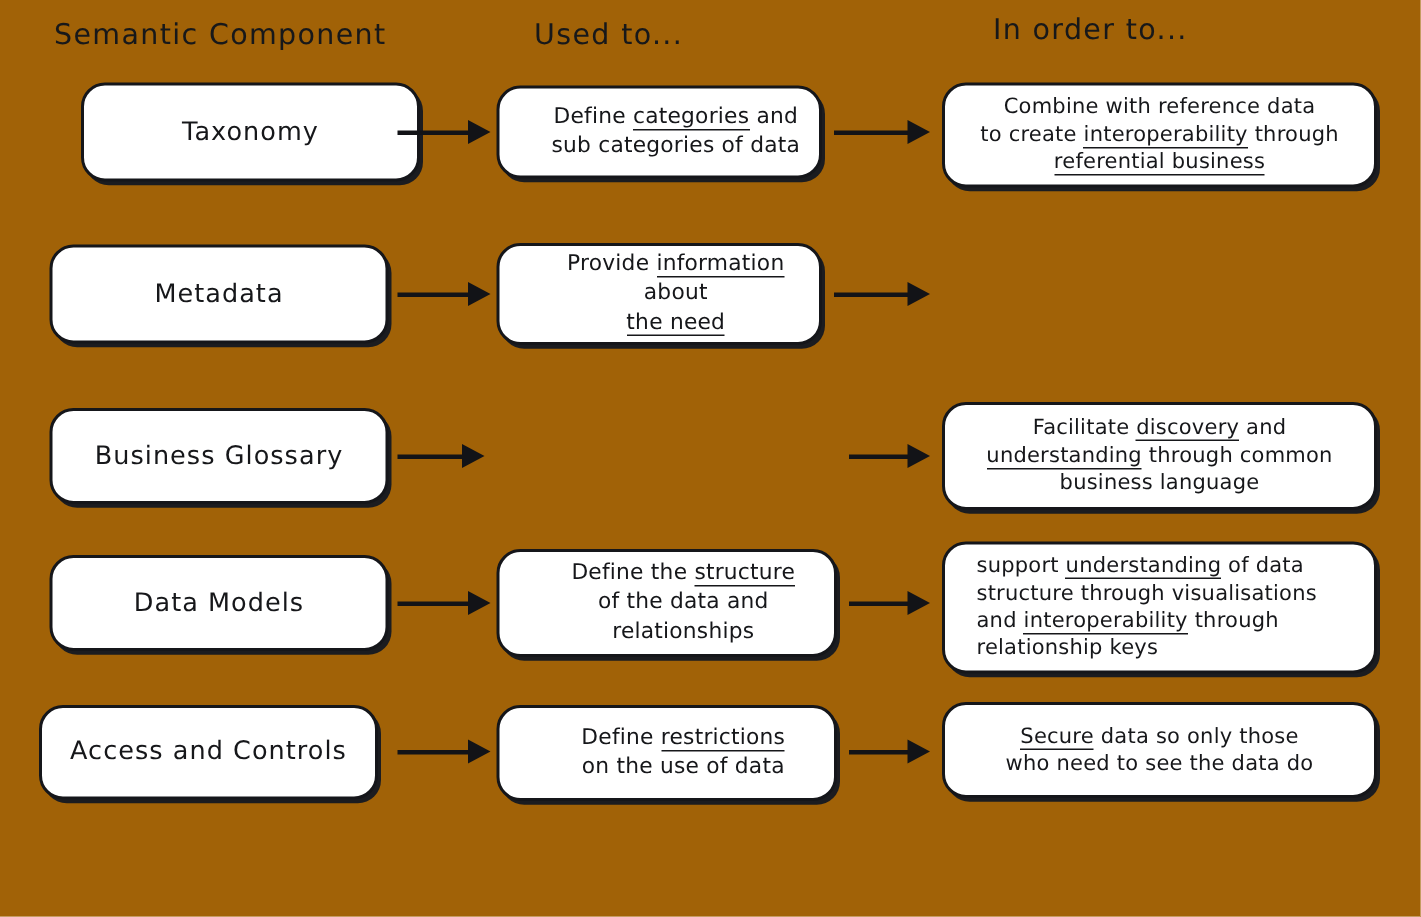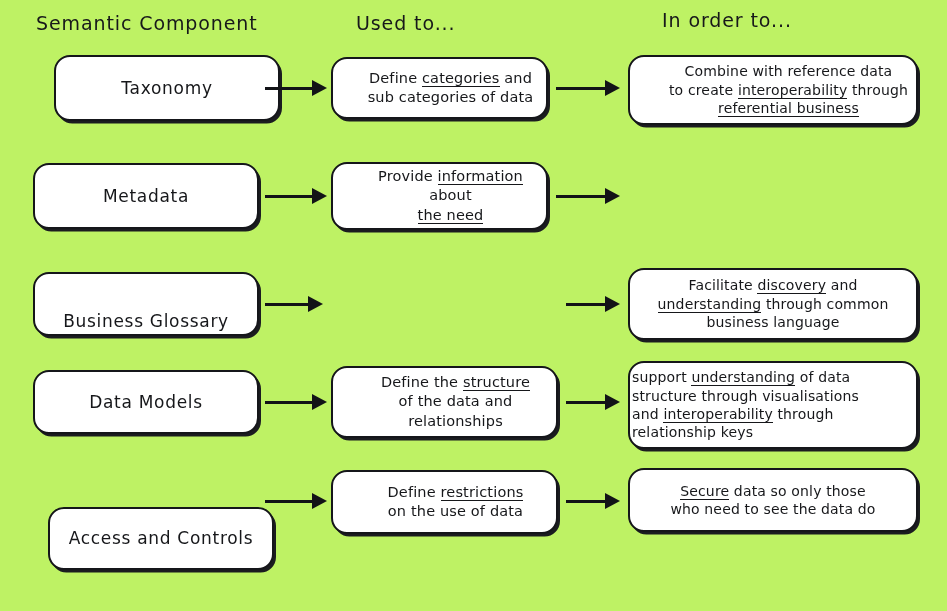--- a/index.html
+++ b/index.html
@@ -13,21 +13,21 @@
     position: relative;
     overflow: hidden;
     font-family: "DejaVu Sans", sans-serif;
     color: #121212;
   }
 
   
   .canvas {
     position: absolute;
     inset: 0;
-    background: #bef264;
+    background: #a16207;
   }
 
   
   .col-head {
     position: absolute;
     font-family: "DejaVu Sans", sans-serif;
     font-size: 19px;
     letter-spacing: 0.9px;
     color: #17181a;
     white-space: nowrap;
@@ -56,21 +56,21 @@
     text-align: center;
     letter-spacing: 0.15px;
   }
   .box.label .txt {
     font-size: 17px;
     letter-spacing: 0.7px;
   }
   .box.mid .txt   { font-size: 14.5px; margin-left: 22px; }
   .box.right .txt { font-size: 14px; }
   .box.leftalign { justify-content: flex-start; }
-  .box.leftalign .txt { text-align: left; padding-left: 2px; }
+  .box.leftalign .txt { text-align: left; padding-left: 21px; }
 
   u.ul {
     text-decoration: none;
     border-bottom: 1.8px solid #16171a;
     padding-bottom: 0px;
   }
 
   
   .arrow {
     position: absolute;
@@ -162,21 +162,21 @@
   </div>
   <div class="box mid" style="left:331px; top:57px; width:217px; height:62px;">
     <div class="txt">
       Define <u class="ul">categories</u> and<br>sub categories of data
     </div>
   </div>
   <div class="arrow" style="left:556px; top:79px; width:64px;">
     <div class="shaft"></div>
       <div class="head"></div>
   </div>
-  <div class="box right" style="left:628px; top:55px; width:290px; height:70px;justify-content:flex-end;">
+  <div class="box right" style="left:628px; top:55px; width:290px; height:70px;">
     <div class="txt">
       Combine with reference data<br>to create <u class="ul">interoperability</u> through<br><u class="ul">referential business</u>
     </div>
   </div>
 
   <div class="box label" style="left:33px; top:163px; width:226px; height:66px;">
     <div class="txt">Metadata</div>
   </div>
   <div class="arrow" style="left:265px; top:187px; width:62px;">
     <div class="shaft"></div>
@@ -185,21 +185,21 @@
   <div class="box mid" style="left:331px; top:162px; width:217px; height:68px;">
     <div class="txt">
       Provide <u class="ul">information</u> about<br><u class="ul">the need</u>
     </div>
   </div>
   <div class="arrow" style="left:556px; top:187px; width:64px;">
     <div class="shaft"></div>
       <div class="head"></div>
   </div>
 
-  <div class="box label" style="left:33px; top:272px; width:226px; height:64px;align-items:flex-end;">
+  <div class="box label" style="left:33px; top:272px; width:226px; height:64px;">
     <div class="txt">Business Glossary</div>
   </div>
   <div class="arrow" style="left:265px; top:295px; width:58px;">
     <div class="shaft"></div>
       <div class="head"></div>
   </div>
   <div class="arrow" style="left:566px; top:295px; width:54px;">
     <div class="shaft"></div>
       <div class="head"></div>
   </div>
@@ -224,21 +224,21 @@
   <div class="arrow" style="left:566px; top:393px; width:54px;">
     <div class="shaft"></div>
       <div class="head"></div>
   </div>
   <div class="box right leftalign" style="left:628px; top:361px; width:290px; height:88px;">
     <div class="txt">
       support <u class="ul">understanding</u> of data<br>structure through visualisations<br>and <u class="ul">interoperability</u> through<br>relationship keys
     </div>
   </div>
 
-  <div class="box label" style="left:48px; top:470px; width:226px; height:63px;margin-top:37px;">
+  <div class="box label" style="left:26px; top:470px; width:226px; height:63px;">
     <div class="txt">Access and Controls</div>
   </div>
   <div class="arrow" style="left:265px; top:492px; width:62px;">
     <div class="shaft"></div>
       <div class="head"></div>
   </div>
   <div class="box mid" style="left:331px; top:470px; width:227px; height:64px;">
     <div class="txt">
       Define <u class="ul">restrictions</u><br>on the use of data
     </div>

